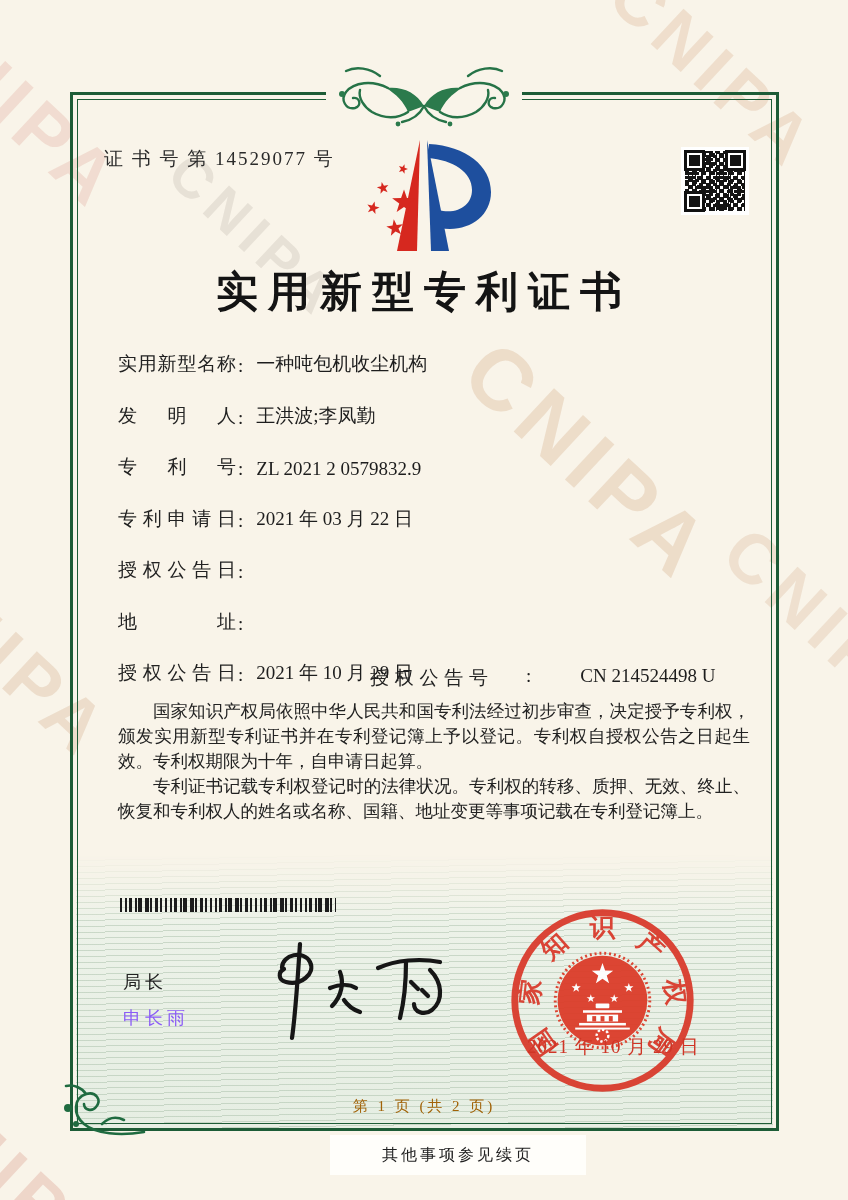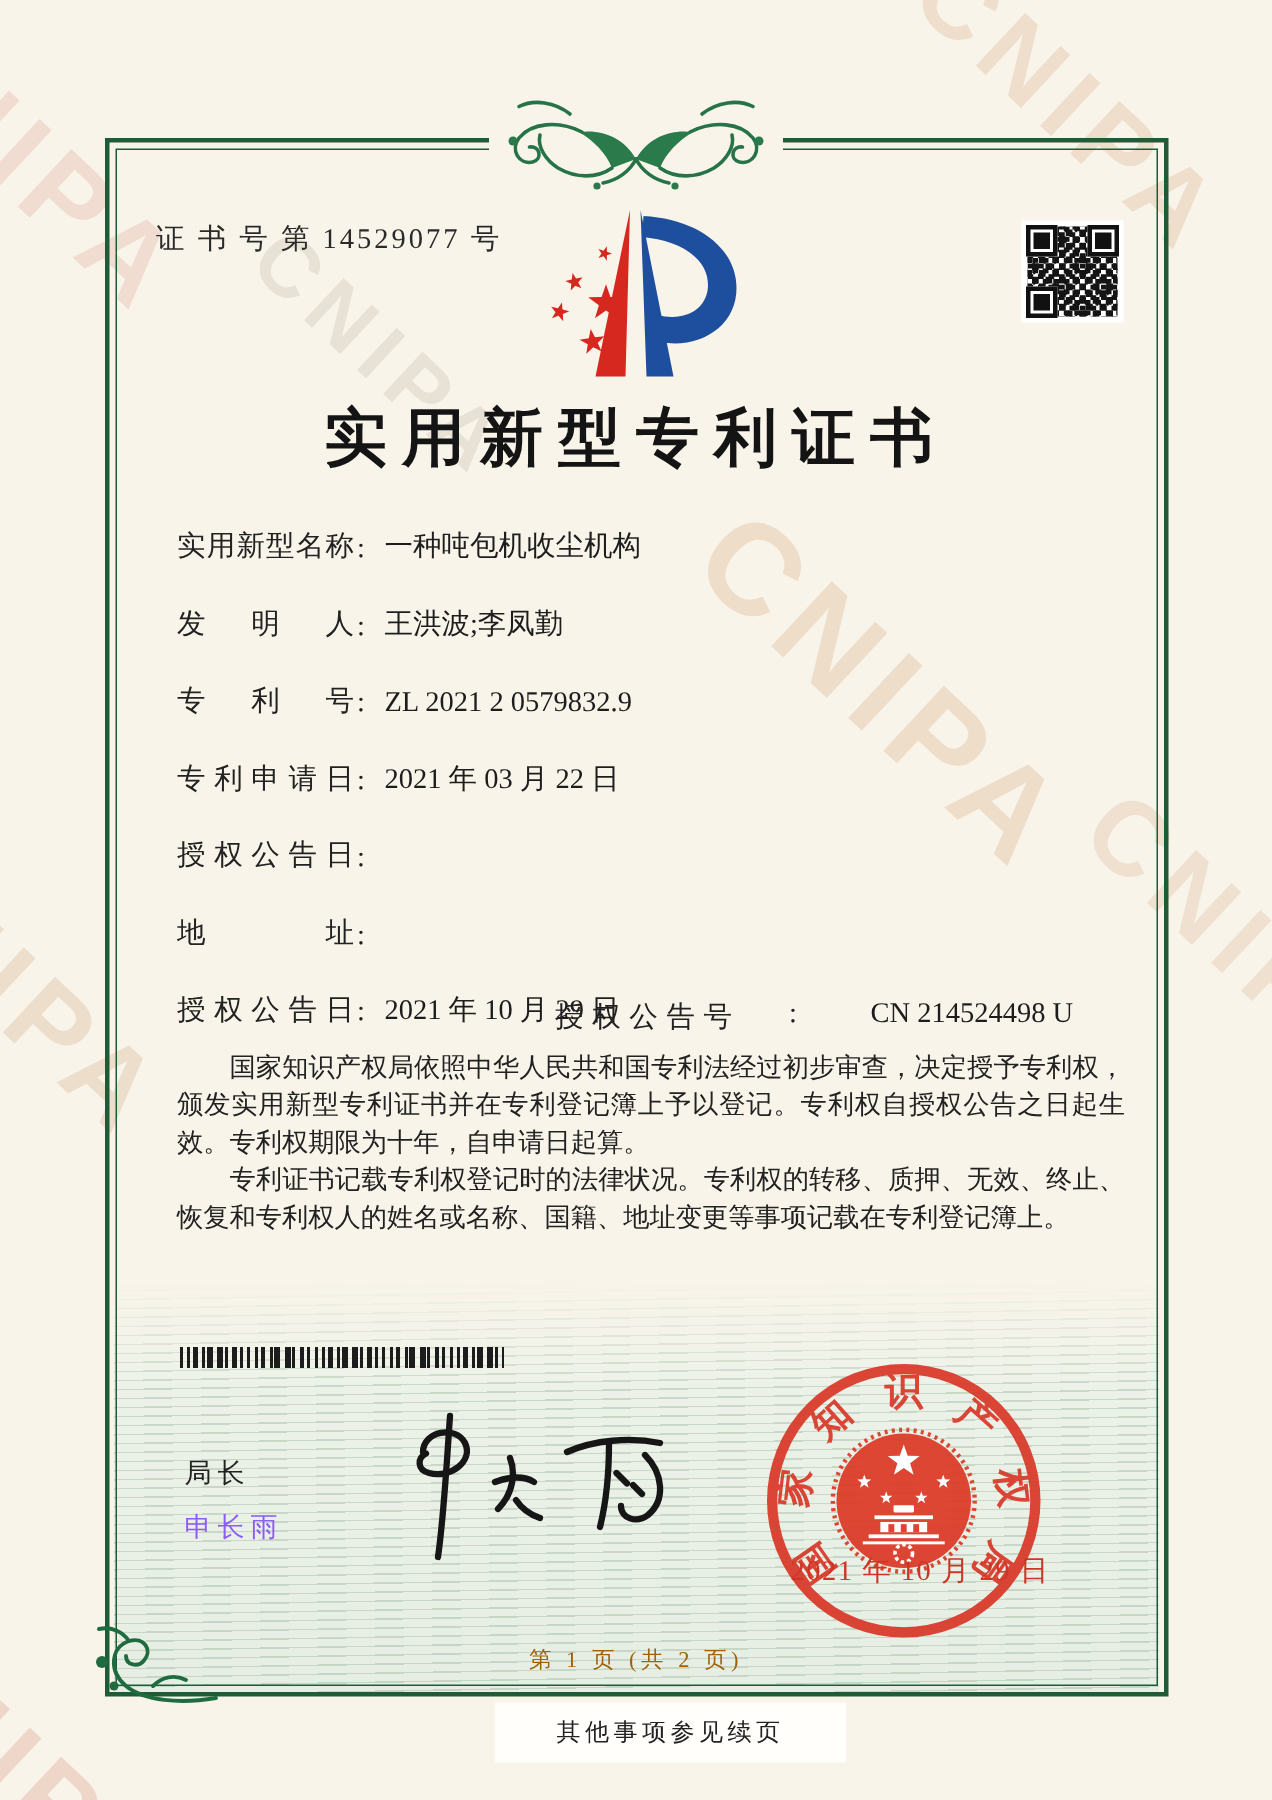--- a/index.html
+++ b/index.html
@@ -55,21 +55,21 @@
   .director-label{position:absolute;left:123px;top:970px;font-size:18px;letter-spacing:4px;
       font-family:"Liberation Sans",sans-serif;color:#222;}
   .director-name{position:absolute;left:123px;top:1006px;font-size:18px;letter-spacing:4px;
       font-family:"Liberation Sans",sans-serif;color:#8b5cf6;}
   .signature{position:absolute;left:248px;top:938px;}
   .seal{position:absolute;left:505px;top:903px;width:195px;height:195px;z-index:3;}
   .seal-date{position:absolute;left:527px;top:1034px;font-size:19px;color:#cf3526;
       letter-spacing:1px;z-index:4;white-space:nowrap;}
   .page-num{position:absolute;left:0;right:0;top:1097px;text-align:center;font-size:15px;
       letter-spacing:3px;color:#a16207;}
-  .cont-box{position:absolute;left:330px;top:1135px;width:234px;height:40px;background:#fffefa;
+  .cont-box{position:absolute;left:330px;top:1135px;width:256px;height:40px;background:#fffefa;
       display:flex;align-items:center;justify-content:center;font-size:16px;letter-spacing:3px;
       color:#222;z-index:2;}
   .ornament-top{position:absolute;left:318px;top:56px;z-index:2;}
   .ornament-corner{position:absolute;left:56px;top:1080px;z-index:2;}
 </style>
 </head>
 <body>
 
 <div class="page">
 

